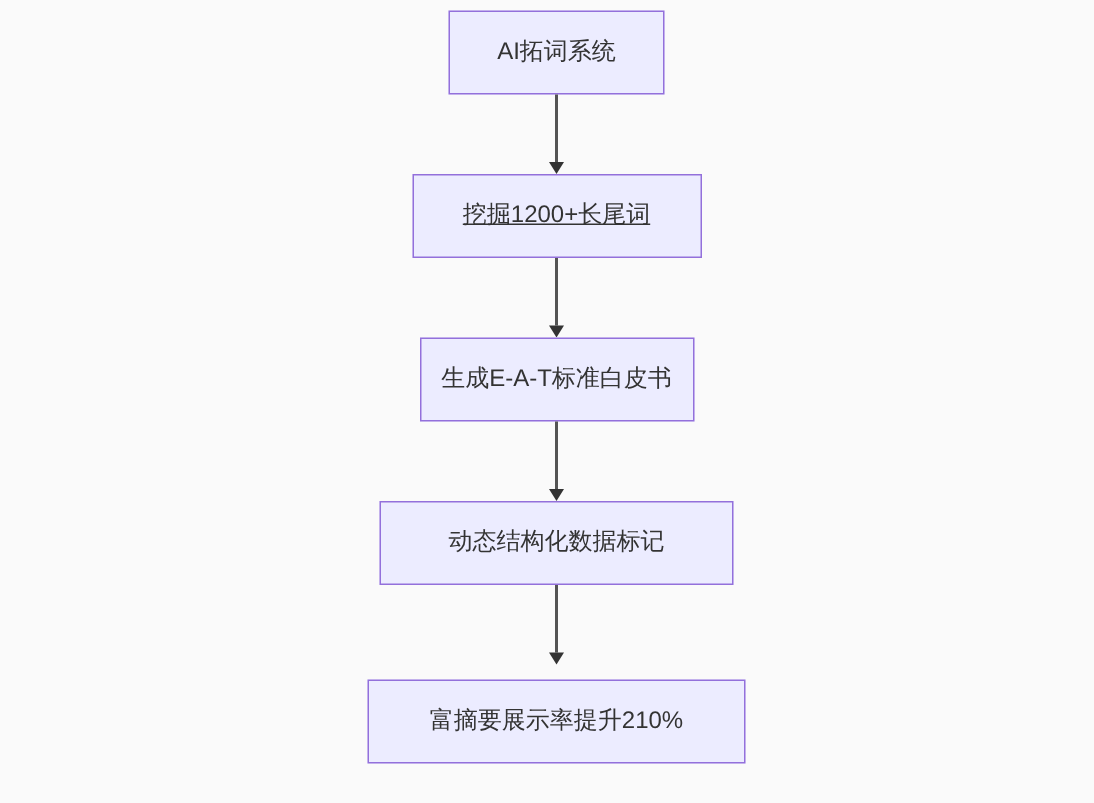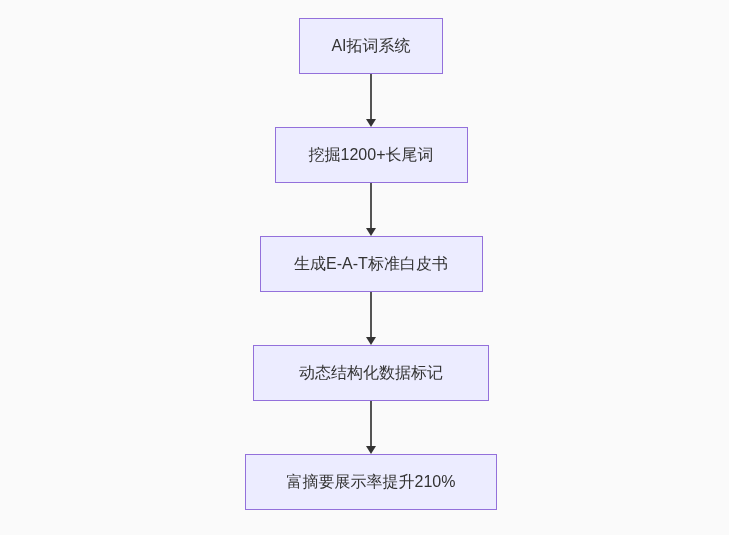--- a/index.html
+++ b/index.html
@@ -14,45 +14,45 @@
     overflow: hidden;
   }
   .diagram {
     position: relative;
     width: 729px;
     height: 535px;
   }
   .flow-column {
     position: absolute;
     left: 371px;
-    top: 18px;
+    top: 7px;
     transform: translateX(-50%);
     display: flex;
     flex-direction: column;
     align-items: center;
   }
   .node {
     box-sizing: border-box;
     height: 56px;
     background: #ECECFF;
     border: 1.5px solid #9370DB;
     display: flex;
     align-items: center;
     justify-content: center;
     color: #333333;
     font-size: 16px;
     line-height: 1;
     white-space: nowrap;
     text-align: center;
   }
   .node-1 { width: 144px; }
-  .node-2 { width: 193px; }
-  .node-3 { width: 223px; }
+  .node-2 { width: 193px; text-decoration: underline; }
+  .node-3 { width: 183px; }
   .node-4 { width: 236px; }
-  .node-5 { width: 252px; }
+  .node-5 { width: 252px; margin-top: 10px; }
   .edge {
     height: 53px;
     display: flex;
     flex-direction: column;
     align-items: center;
     justify-content: flex-start;
   }
   .edge-line {
     width: 2px;
     height: 45px;

